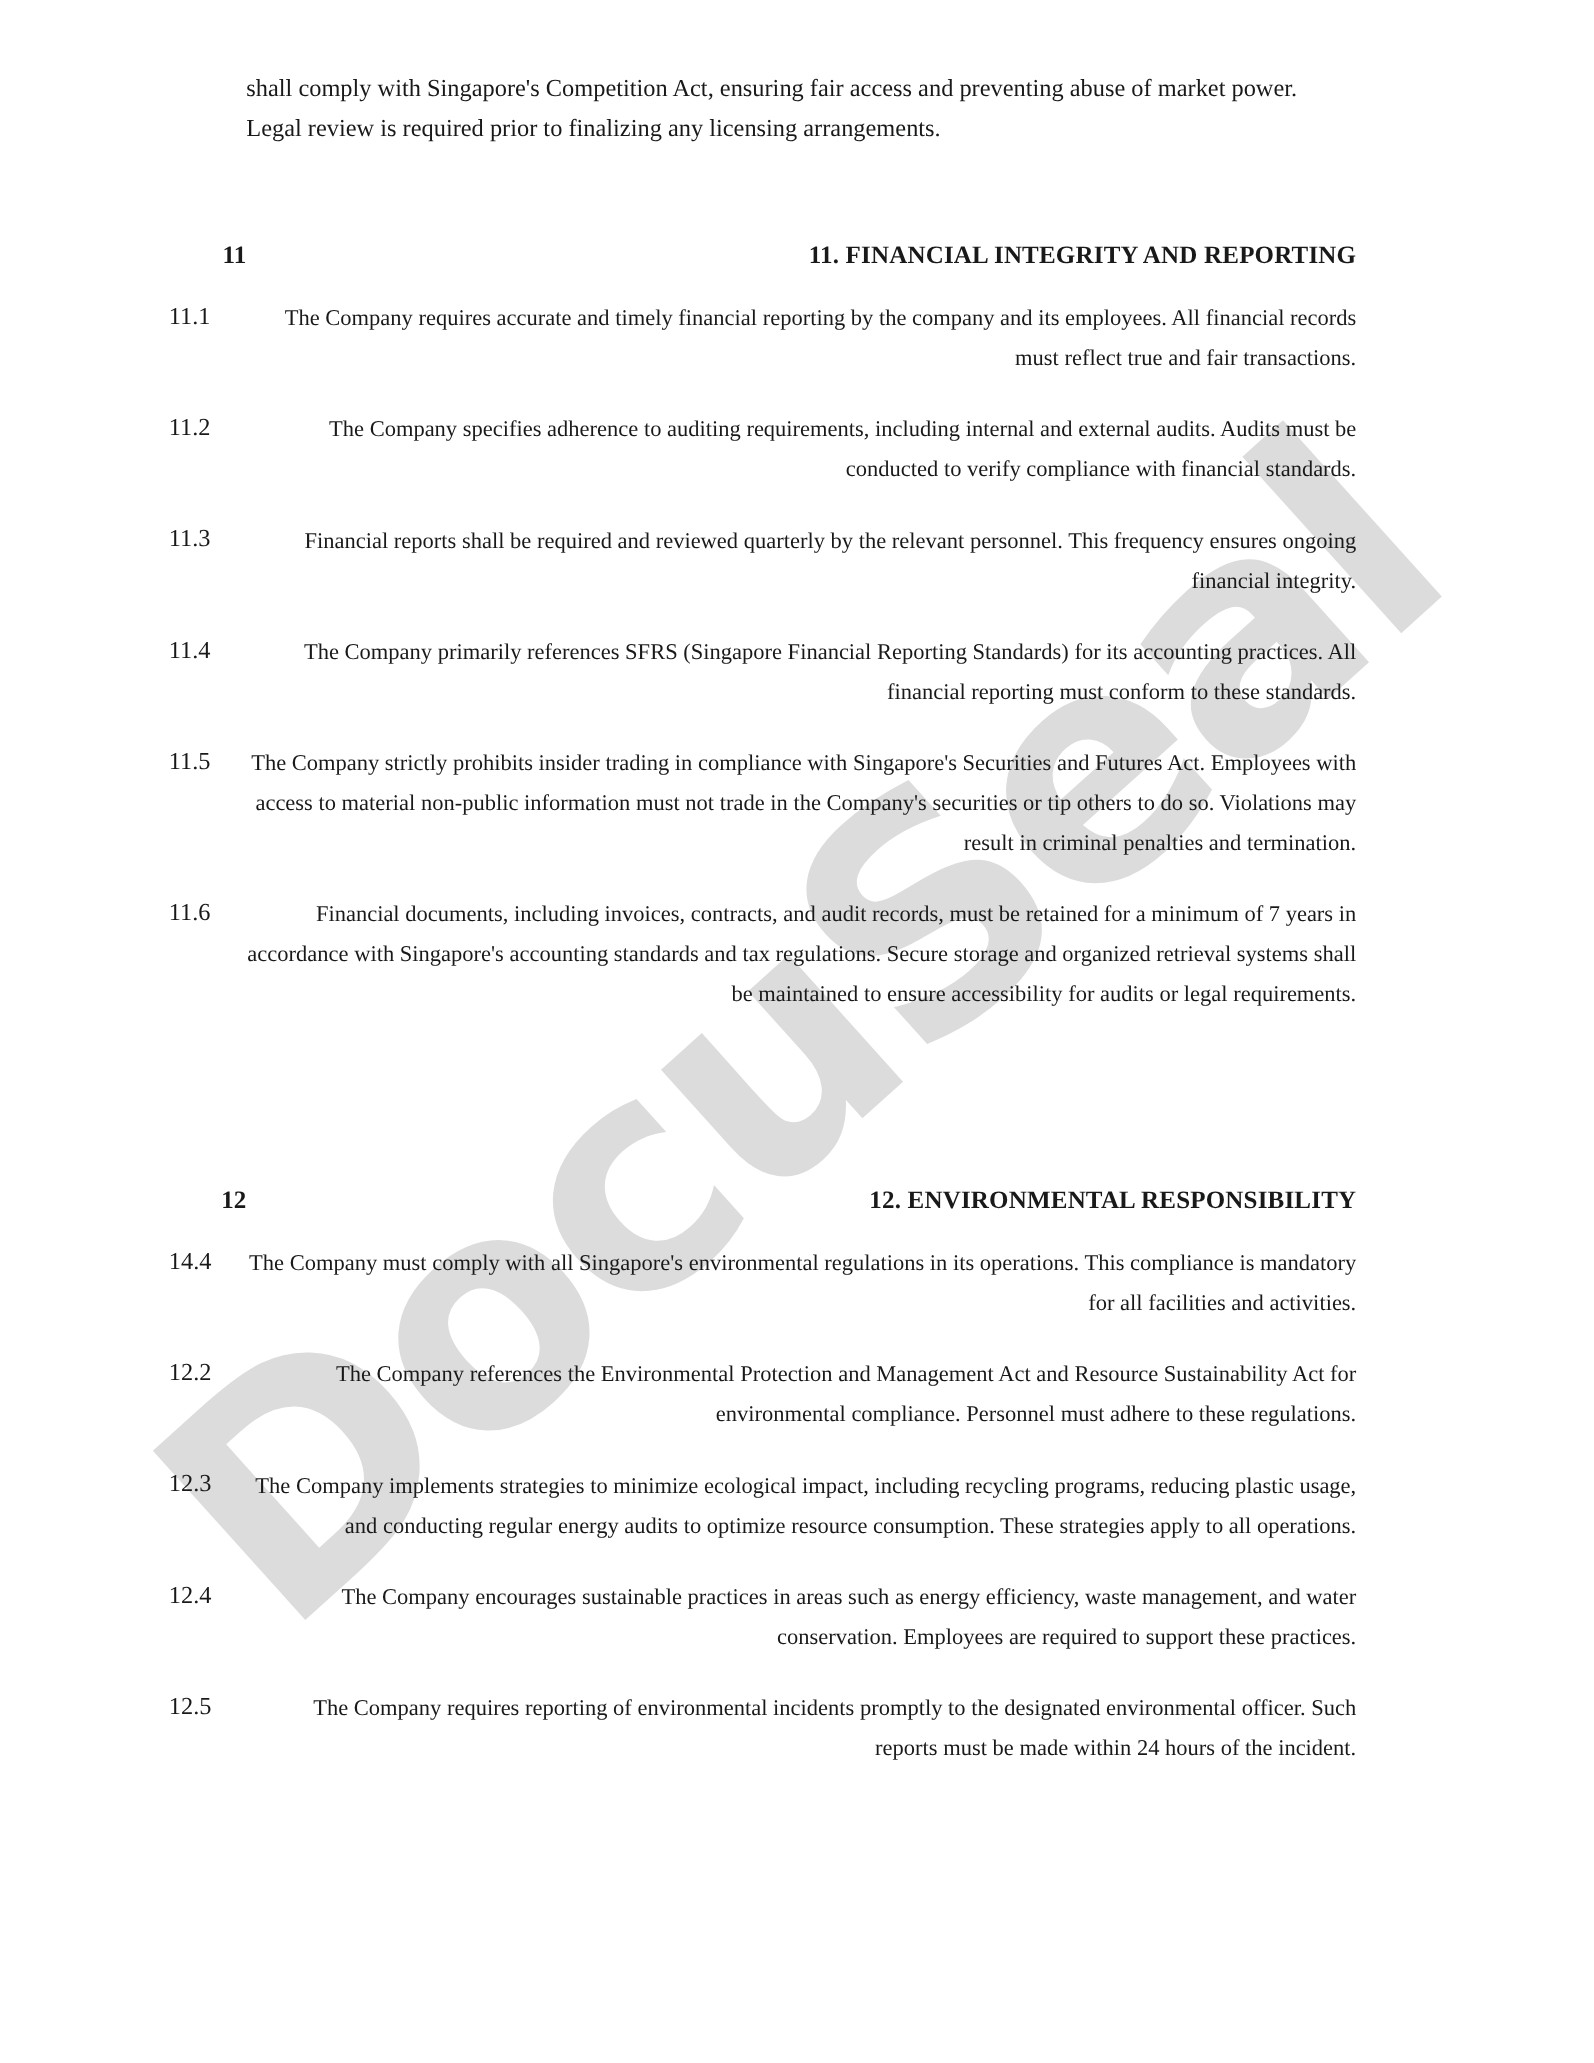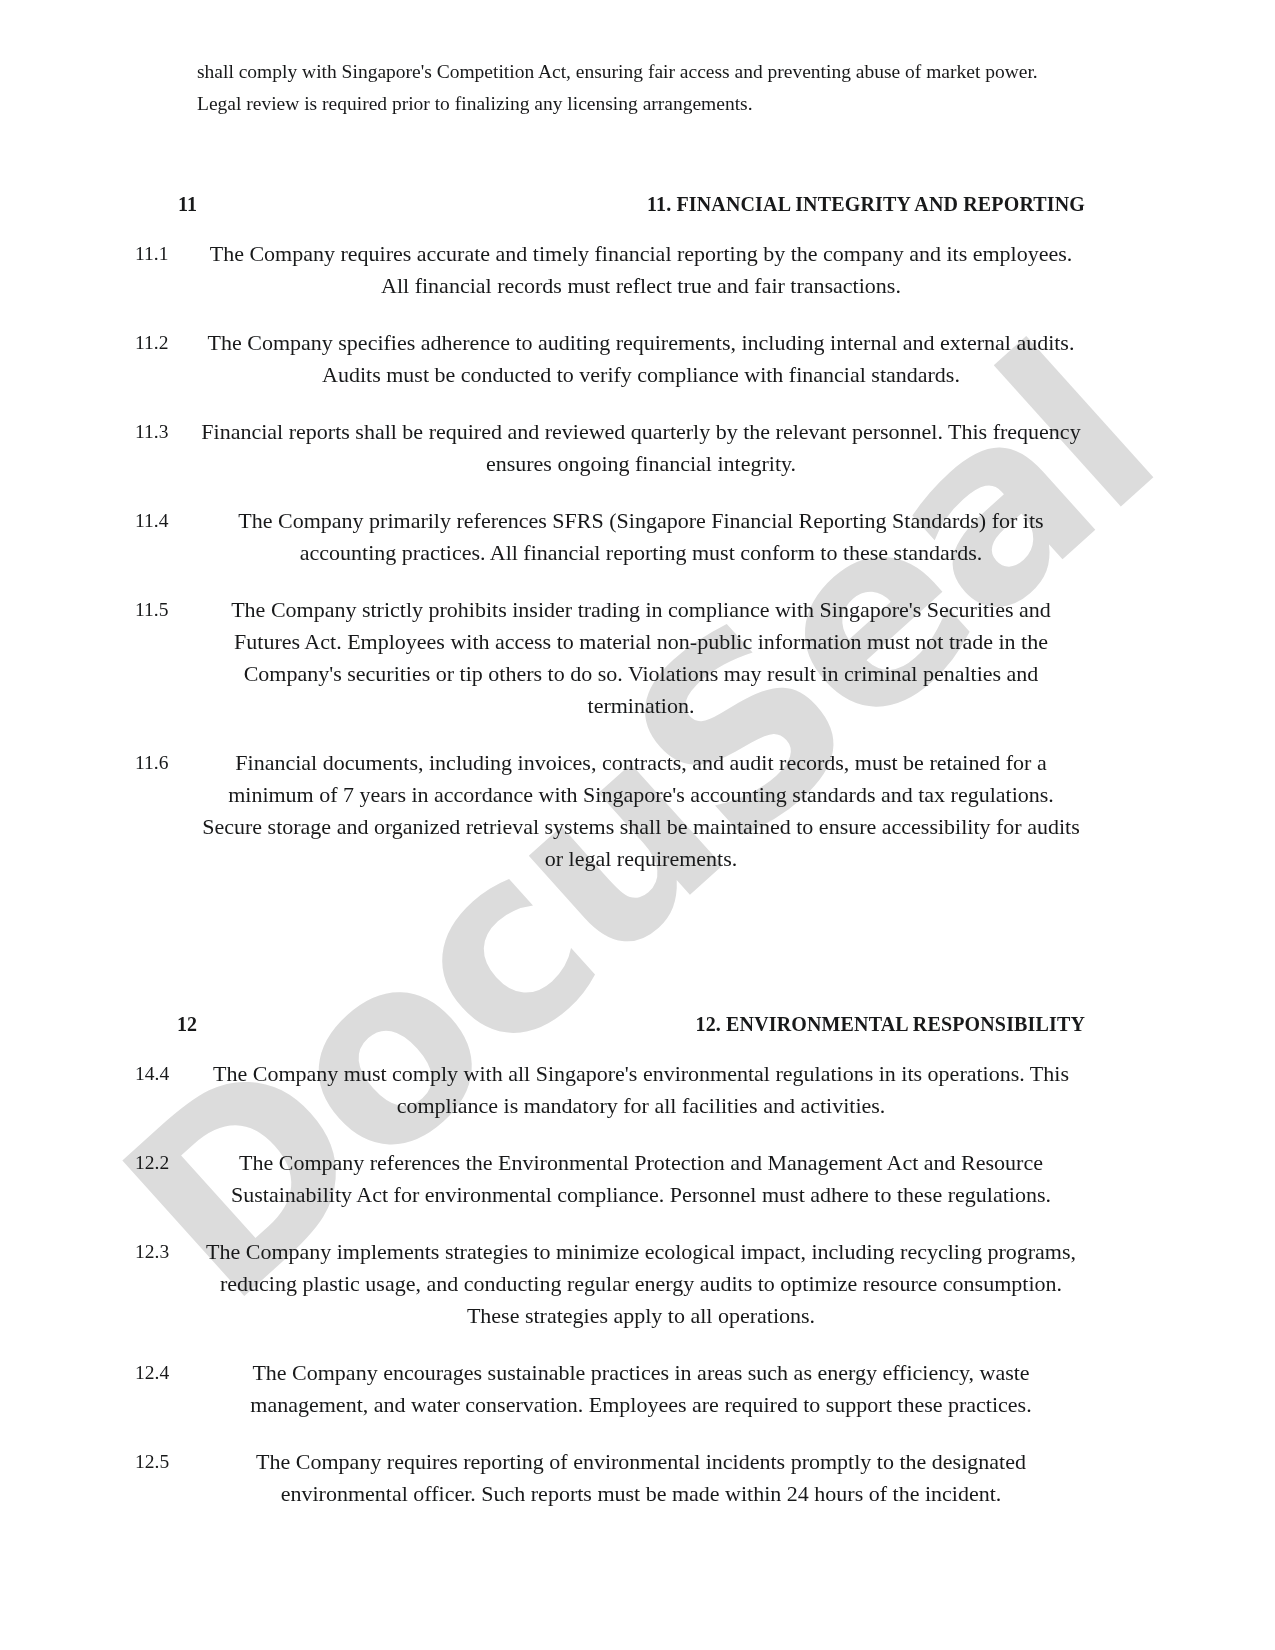--- a/index.html
+++ b/index.html
@@ -57,23 +57,23 @@
 
   .para-block .num {
     flex: 0 0 62px;
     font-size: 19.5px;
     line-height: 32px;
     text-align: left;
   }
 
   .para-block .body {
     flex: 1 1 auto;
-    font-size: 22px;
+    font-size: 18px;
     line-height: 32px;
-    text-align: center;
+    text-align: right;
   }
 
   
   .cont-block {
     display: flex;
     align-items: flex-start;
     margin-bottom: 0;
   }
   .cont-block .num { flex: 0 0 62px; }
   .cont-block .body {

